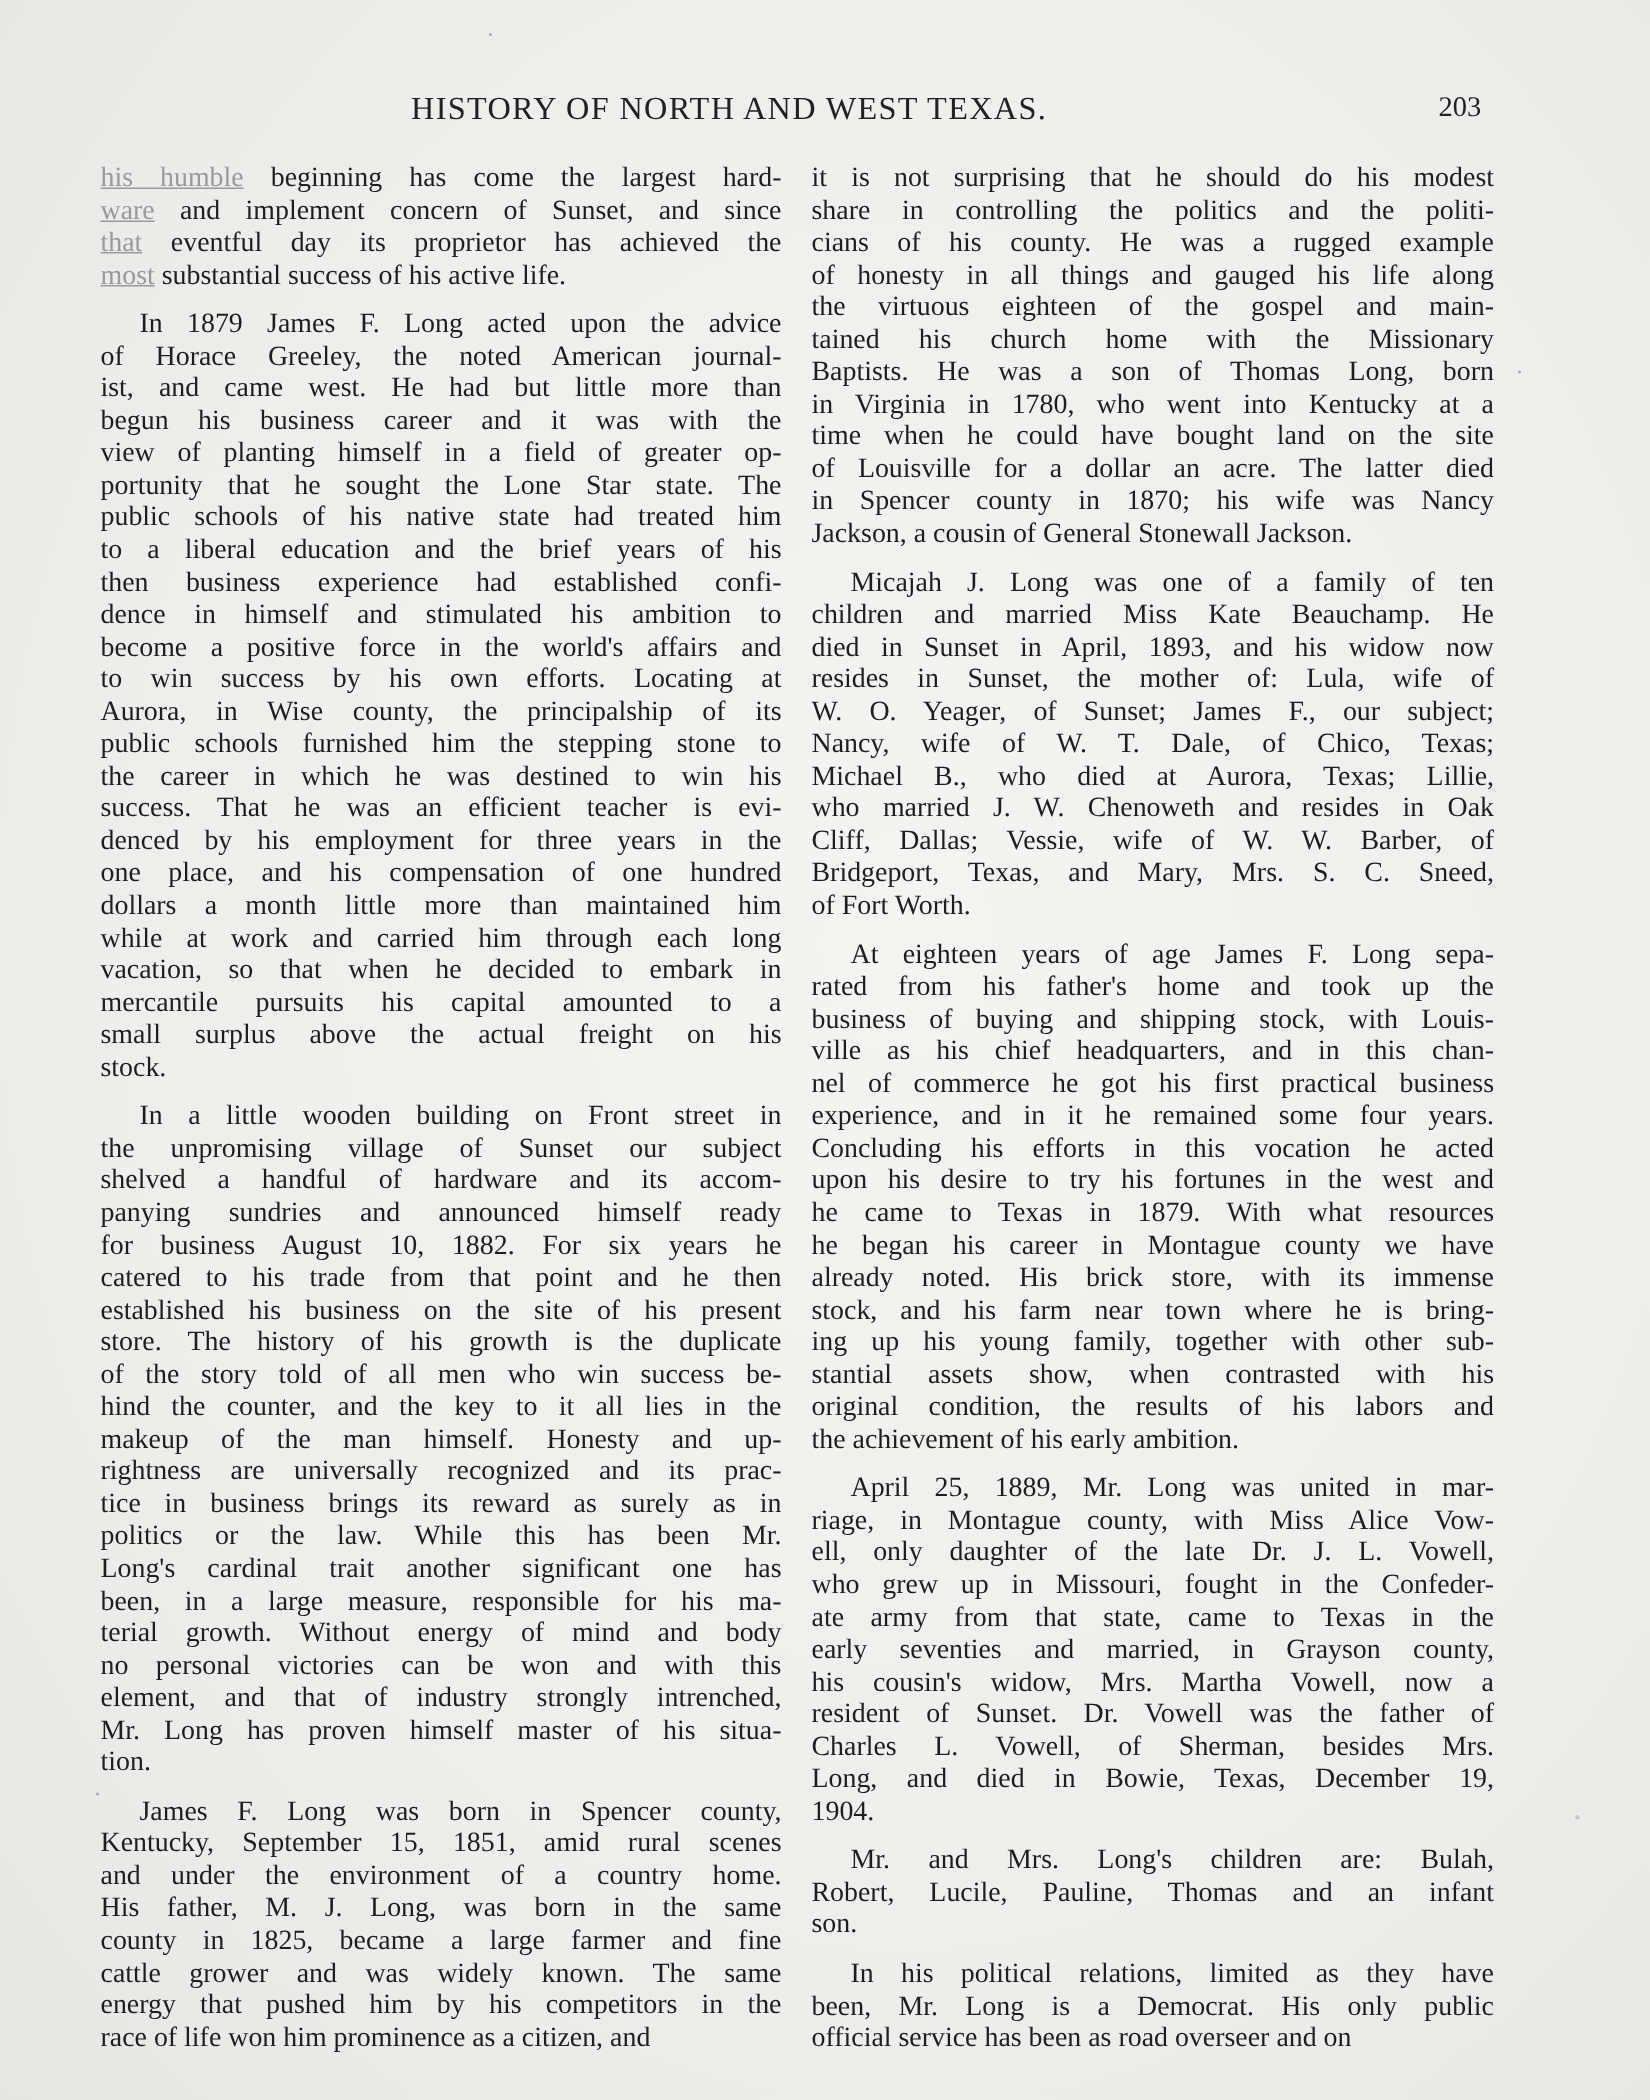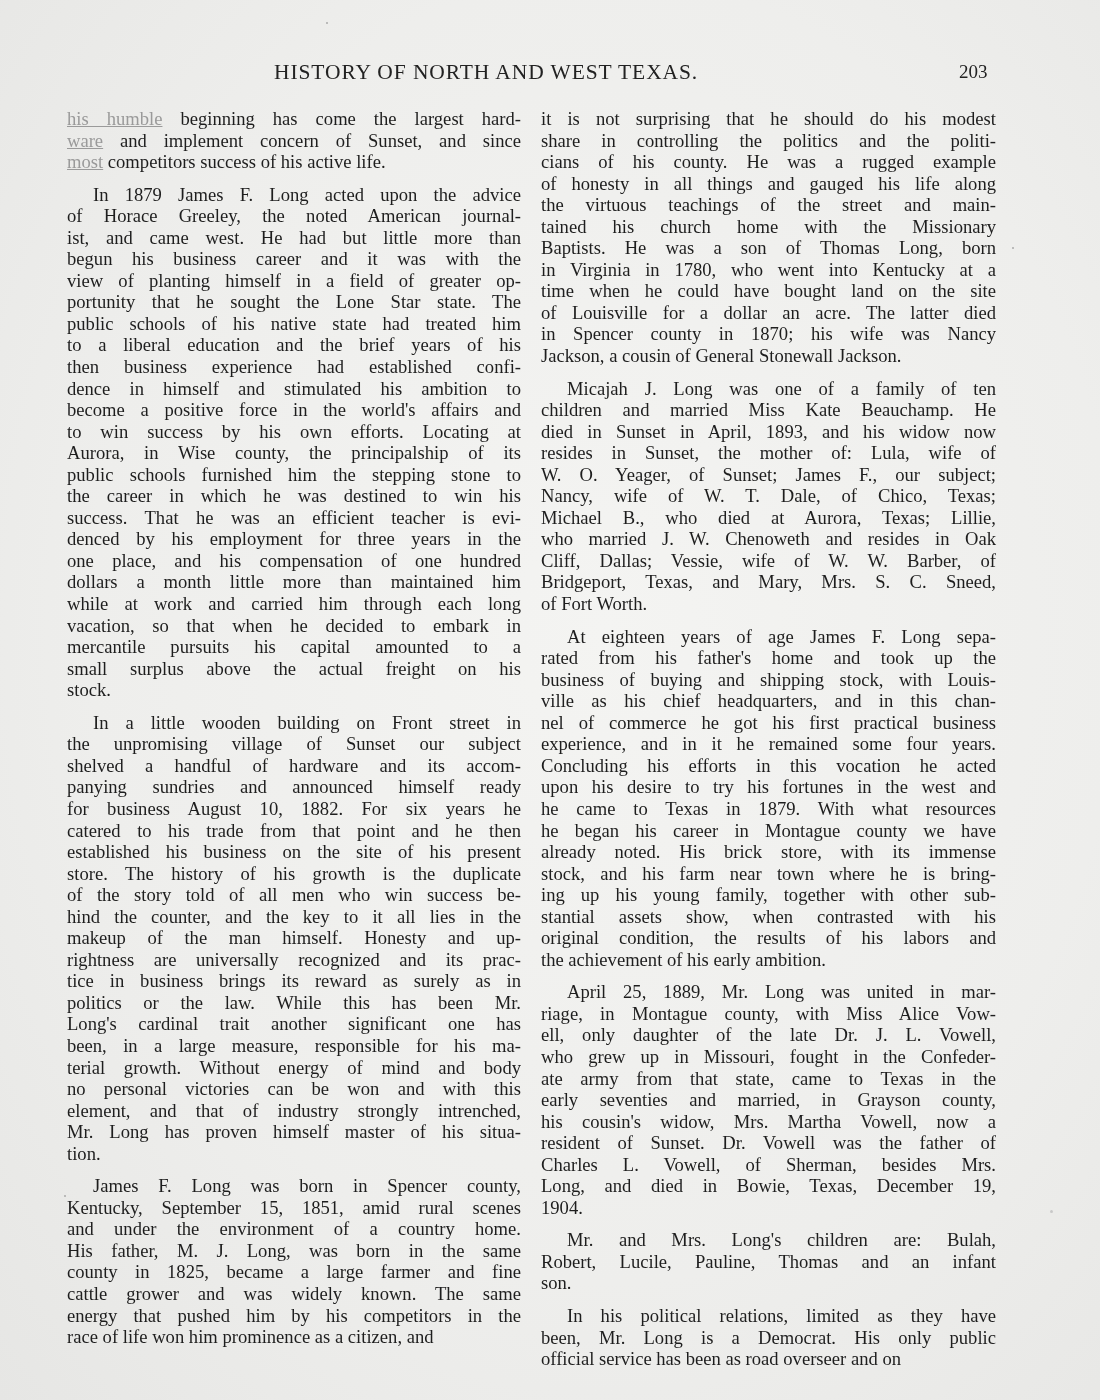--- a/index.html
+++ b/index.html
@@ -80,21 +80,22 @@
 
 <div class="page-header">
   <span class="running-head">HISTORY OF NORTH AND WEST TEXAS.</span>
   <span class="page-number">203</span>
 </div>
 
 <div class="column col-left" id="col-left">
     <div class="para">
       <span class="line"><span class="faded">his humble</span><span> beginning has come the largest hard-</span></span>
       <span class="line"><span class="faded">ware</span><span> and implement concern of Sunset, and since</span></span>
-      <span class="line last"><span class="faded">most</span><span> competitors success of his active life.</span></span>
+      <span class="line"><span class="faded">that</span><span> eventful day its proprietor has achieved the</span></span>
+      <span class="line last"><span class="faded">most</span><span> substantial success of his active life.</span></span>
     </div>
     <div class="para gap">
       <span class="line ind">In 1879 James F. Long acted upon the advice</span>
       <span class="line">of Horace Greeley, the noted American journal-</span>
       <span class="line">ist, and came west. He had but little more than</span>
       <span class="line">begun his business career and it was with the</span>
       <span class="line">view of planting himself in a field of greater op-</span>
       <span class="line">portunity that he sought the Lone Star state. The</span>
       <span class="line">public schools of his native state had treated him</span>
       <span class="line">to a liberal education and the brief years of his</span>
@@ -148,21 +149,21 @@
       <span class="line">energy that pushed him by his competitors in the</span>
       <span class="line last">race of life won him prominence as a citizen, and</span>
     </div>
   </div>
 <div class="column col-right" id="col-right">
     <div class="para">
       <span class="line">it is not surprising that he should do his modest</span>
       <span class="line">share in controlling the politics and the politi-</span>
       <span class="line">cians of his county. He was a rugged example</span>
       <span class="line">of honesty in all things and gauged his life along</span>
-      <span class="line">the virtuous teachings of the street and main-</span>
+      <span class="line">the virtuous eighteen of the gospel and main-</span>
       <span class="line">tained his church home with the Missionary</span>
       <span class="line">Baptists. He was a son of Thomas Long, born</span>
       <span class="line">in Virginia in 1780, who went into Kentucky at a</span>
       <span class="line">time when he could have bought land on the site</span>
       <span class="line">of Louisville for a dollar an acre. The latter died</span>
       <span class="line">in Spencer county in 1870; his wife was Nancy</span>
       <span class="line last">Jackson, a cousin of General Stonewall Jackson.</span>
     </div>
     <div class="para gap">
       <span class="line ind">Micajah J. Long was one of a family of ten</span>

